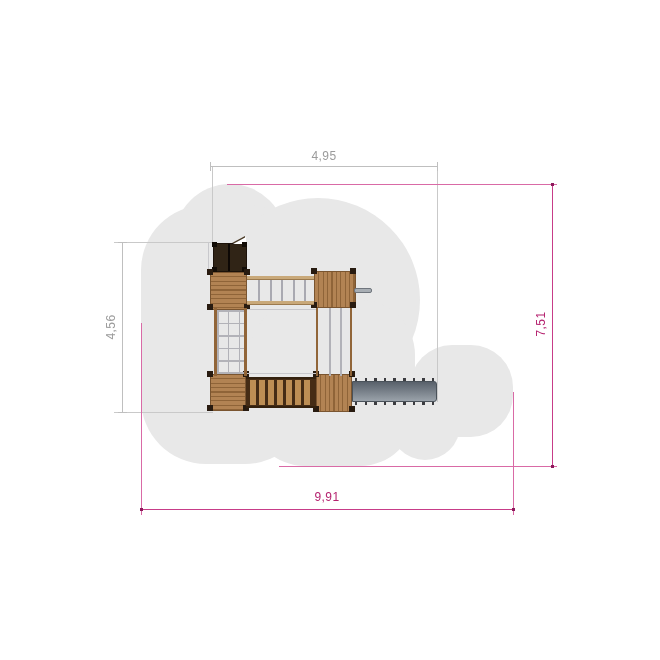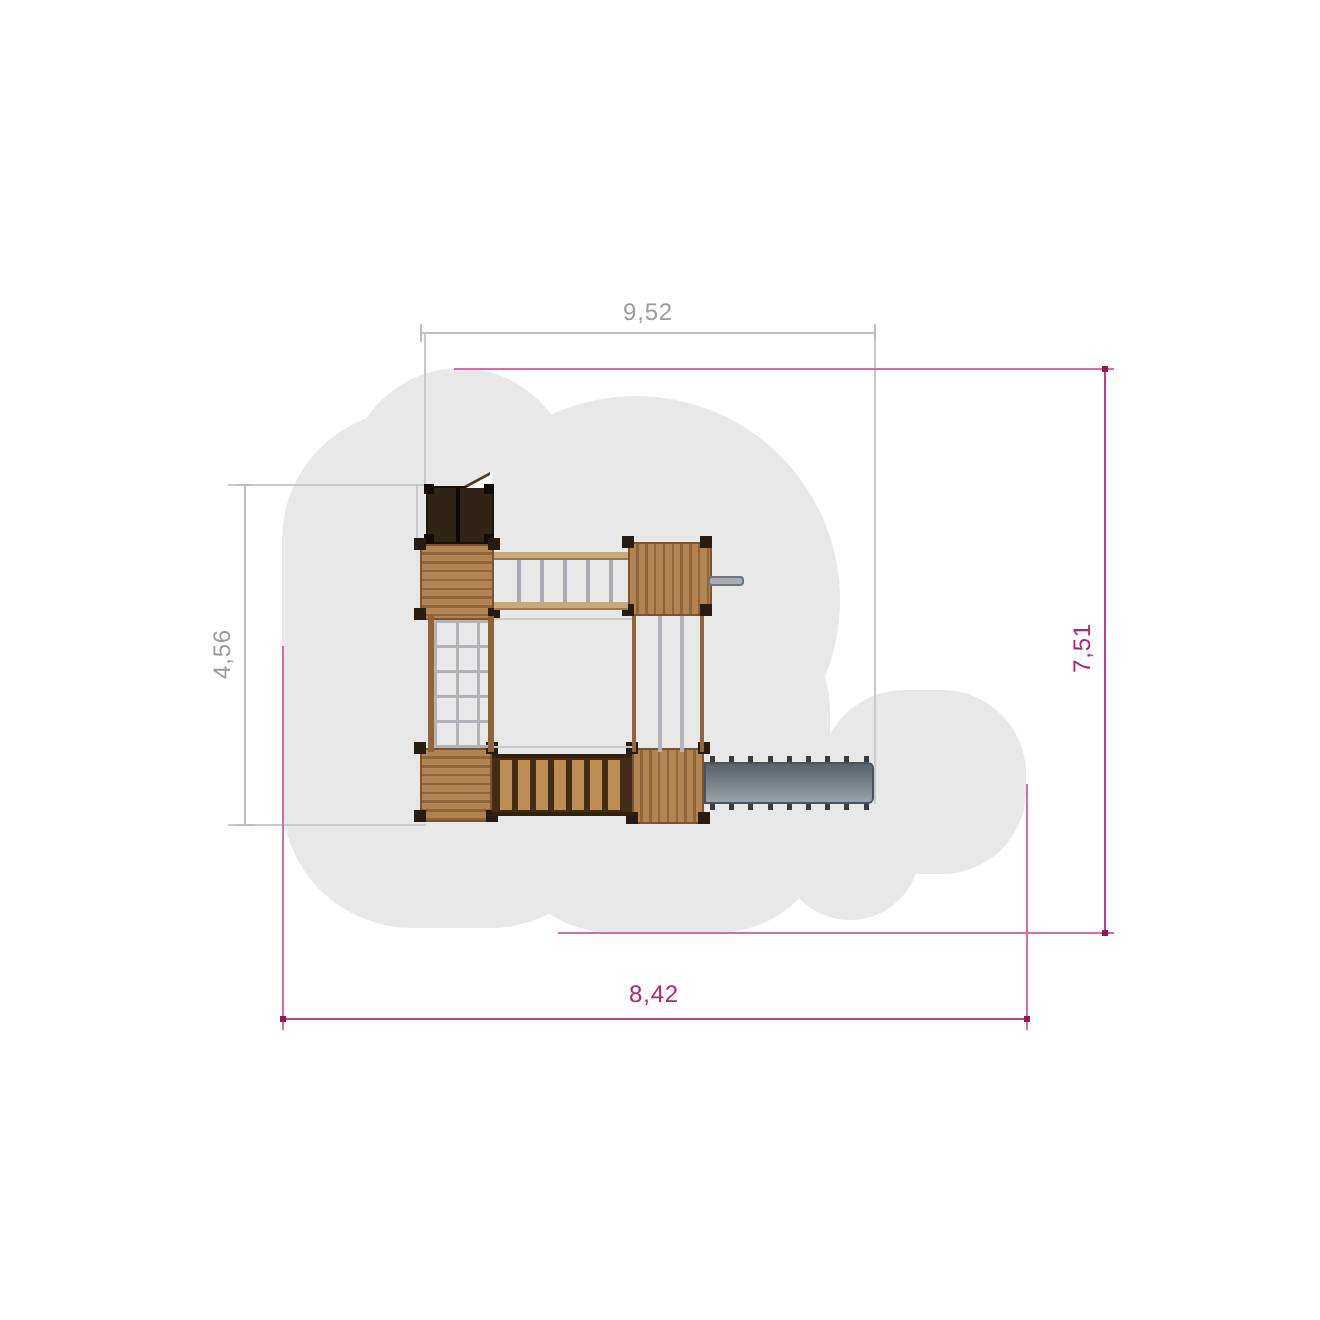--- a/index.html
+++ b/index.html
@@ -133,25 +133,25 @@
   <div class="vline mag-ext" style="left:513px;top:392px;height:123px;"></div>
 
   <div class="vline mag-line" style="left:552px;top:184px;height:282px;"></div>
   <div class="mag-dot" style="left:551px;top:183px;"></div>
   <div class="mag-dot" style="left:551px;top:465px;"></div>
   <div class="dim-label mag-text rot" style="left:511px;top:317px;">7,51</div>
 
   <div class="hline mag-line" style="left:141px;top:509px;width:372px;"></div>
   <div class="mag-dot" style="left:140px;top:508px;"></div>
   <div class="mag-dot" style="left:512px;top:508px;"></div>
-  <div class="dim-label mag-text" style="left:297px;top:490px;">8,42</div>
+  <div class="dim-label mag-text" style="left:297px;top:490px;">9,91</div>
 
   <div class="hline gray-line" style="left:210px;top:166px;width:228px;"></div>
   <div class="vline gray-line" style="left:210px;top:162px;height:9px;"></div>
   <div class="vline gray-line" style="left:437px;top:162px;height:9px;"></div>
-  <div class="dim-label gray-text" style="left:294px;top:149px;">9,52</div>
+  <div class="dim-label gray-text" style="left:294px;top:149px;">4,95</div>
 
   <div class="vline gray-line" style="left:122px;top:242px;height:171px;"></div>
   <div class="hline gray-line" style="left:118px;top:242px;width:9px;"></div>
   <div class="hline gray-line" style="left:118px;top:412px;width:9px;"></div>
   <div class="dim-label gray-text rot" style="left:81px;top:320px;">4,56</div>
 
 </div>
 
 </body></html>

